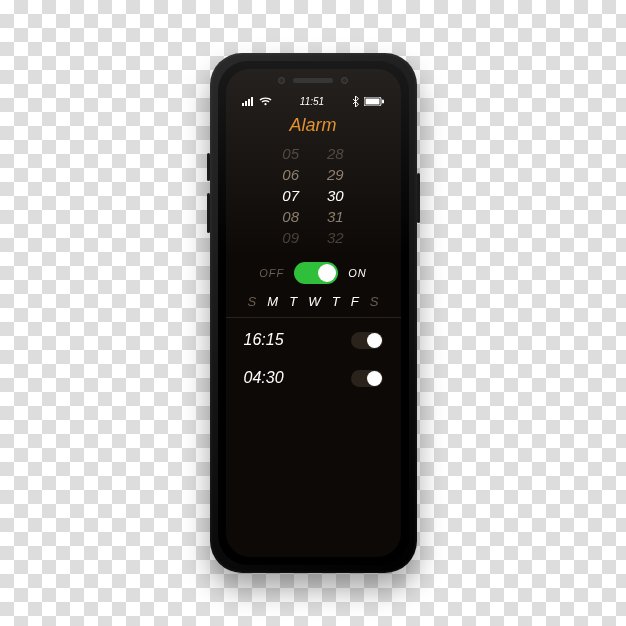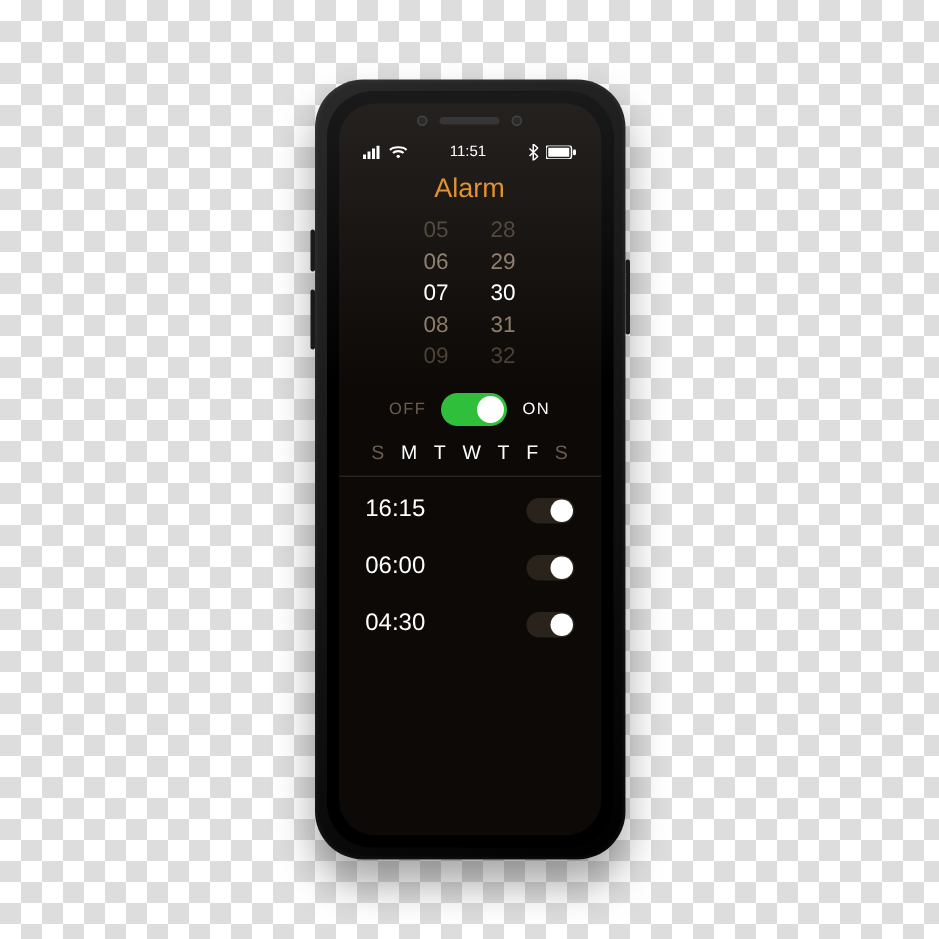--- a/index.html
+++ b/index.html
@@ -20,20 +20,21 @@
     font-family: -apple-system, "Helvetica Neue", Arial, sans-serif;
   }
   .phone {
     width: 207px;
     height: 520px;
     background: linear-gradient(145deg,#2a2a2a,#000);
     border-radius: 32px;
     padding: 8px;
     box-shadow: 0 16px 28px rgba(0,0,0,0.35), inset 0 0 4px rgba(255,255,255,0.1);
     position: relative;
+    font-style: italic;
   }
   .side-btn { position: absolute; background: #1a1a1a; border-radius: 2px; }
   .sb-left1 { left:-3px; top:100px; width:3px; height:28px; }
   .sb-left2 { left:-3px; top:140px; width:3px; height:40px; }
   .sb-right { right:-3px; top:120px; width:3px; height:50px; }
   .screen-wrap {
     width: 100%; height: 100%;
     background: #000;
     border-radius: 30px;
     overflow: hidden;
@@ -202,26 +203,20 @@
       <div class="divider"></div>
 
       <div class="alarm-list">
         <div class="alarm-item">
           <span>16:15</span>
           <div class="mini-switch">
               <div class="thumb"></div>
             </div>
         </div>
         <div class="alarm-item">
-          <span>06:00</span>
-          <div class="mini-switch">
-              <div class="thumb"></div>
-            </div>
-        </div>
-        <div class="alarm-item">
           <span>04:30</span>
           <div class="mini-switch">
               <div class="thumb"></div>
             </div>
         </div>
       </div>
 
     </div>
     <div class="gloss"></div>
   </div>

